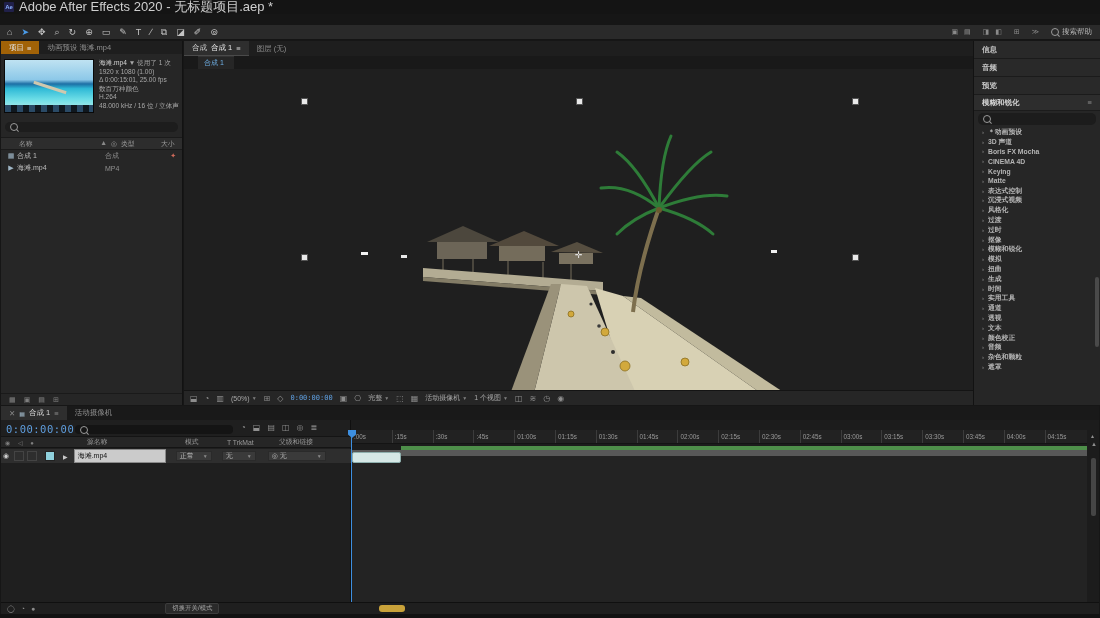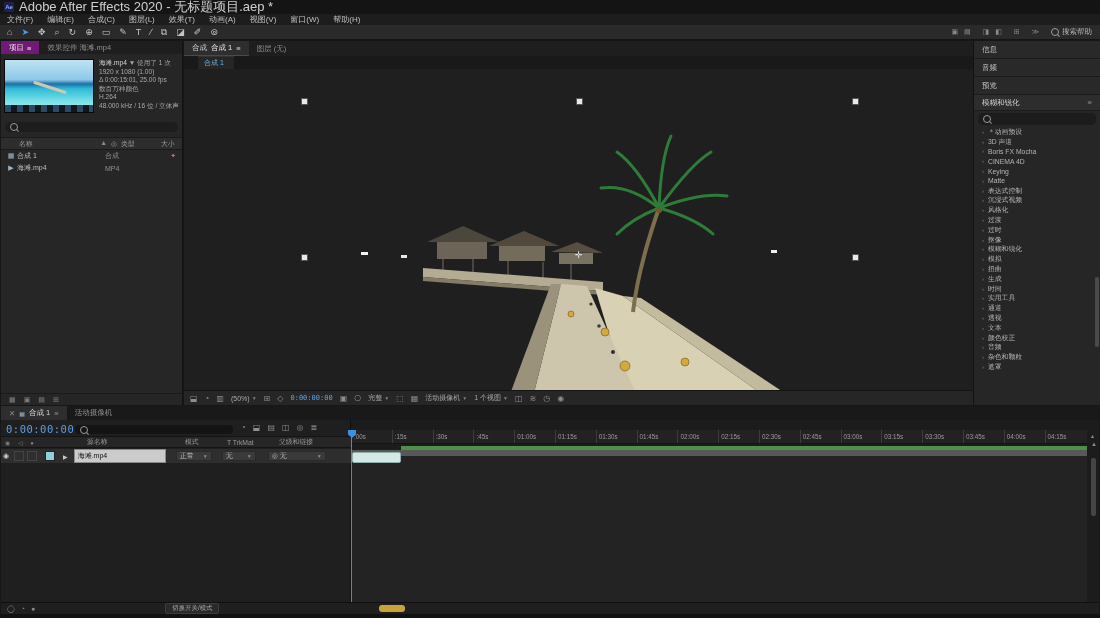--- a/index.html
+++ b/index.html
@@ -19,21 +19,21 @@
   .tools span.active{color:#4a9be8;}
   .tb-right{margin-left:auto;display:flex;align-items:center;gap:10px;padding-right:8px;}
   .tb-right .grp{font-size:7px;color:#8a8a8a;letter-spacing:2px;}
   .mag{width:6px;height:6px;border:1px solid #9a9a9a;border-radius:50%;position:relative;display:inline-block;}
   .mag:after{content:"";position:absolute;width:3px;height:1px;background:#9a9a9a;left:5px;top:6px;transform:rotate(45deg);}
   .searchhelp{font-size:7.5px;color:#b8b8b8;display:flex;align-items:center;gap:3px;}
   
   .left-panel{left:1px;top:41px;width:182px;height:364px;background:#262626;border-right:1px solid #121212;box-sizing:border-box;}
   .ptabs{height:13px;background:#1e1e1e;display:flex;font-size:7.5px;align-items:stretch;}
   .ptab{padding:1px 8px 0 8px;display:flex;align-items:center;gap:3px;color:#8f8f8f;white-space:nowrap;overflow:hidden;}
-  .ptab.active{background:#701a75;color:#e2e2e2;}
+  .ptab.active{background:#a16207;color:#e2e2e2;}
   .pinfo{display:flex;gap:5px;padding:5px 3px;}
   .thumb{width:88px;height:52px;border:1px solid #090909;position:relative;flex:none;
     background:linear-gradient(180deg,#bfe2f2 0%,#8cc8e8 38%,#1d6fa5 46%,#2fb9d6 55%,#6adce6 75%,#bff0ec 100%);}
   .thumb .strip{position:absolute;left:0;bottom:0;width:100%;height:7px;background:#10181f;
     background-image:repeating-linear-gradient(90deg,#2a4a66 0 6px,#10181f 6px 12px);}
   .thumb .pier{position:absolute;left:28px;top:26px;width:34px;height:3px;background:#cfc8ae;transform:rotate(18deg);}
   .pmeta{font-size:6.6px;line-height:8.6px;color:#a8a8a8;overflow:hidden;white-space:nowrap;}
   .pmeta .nm{color:#d6d6d6;}
   .psearch{margin:4px 4px 0 4px;height:10px;background:#1d1d1d;border-radius:5px;display:flex;align-items:center;gap:4px;padding:0 5px;}
   .pcols{margin-top:5px;height:11px;background:#2d2d2d;border-top:1px solid #1a1a1a;border-bottom:1px solid #1a1a1a;display:flex;align-items:center;font-size:6.8px;color:#9c9c9c;}
@@ -69,21 +69,21 @@
   }
   .photo svg{position:absolute;left:0;top:0;}
   .handle{position:absolute;width:5px;height:5px;background:#e9e9e9;border:1px solid #555;z-index:5;}
   .anchor{position:absolute;color:#e0e0e0;font-size:9px;z-index:5;}
   .cbar{position:absolute;left:0;bottom:0;width:789px;height:15px;background:#262626;border-top:1px solid #141414;display:flex;align-items:center;gap:7px;padding:0 6px;font-size:7px;color:#a8a8a8;box-sizing:border-box;}
   .cbar .ico{color:#8d8d8d;font-size:8px;}
   .cbar .tc{color:#5f9fe0;font-family:"DejaVu Sans Mono",monospace;font-size:7px;}
   .cbar .dd{display:flex;align-items:center;gap:2px;}
   .cbar .dd i{font-style:normal;font-size:5px;color:#7f7f7f;}
   
-  .right-panel{left:973px;top:41px;width:127px;height:364px;background:#262626;border-left:1px solid #121212;box-sizing:border-box;display:flex;flex-direction:column;}
+  .right-panel{left:973px;top:41px;width:127px;height:364px;background:#262626;border-left:1px solid #121212;box-sizing:border-box;display:flex;flex-direction:column;font-weight:bold;}
   .rp-row{height:17px;flex:none;background:#292929;border-bottom:1px solid #1b1b1b;display:flex;align-items:center;padding:0 8px;font-size:7.5px;color:#c2c2c2;}
   .rp-head{height:15px;flex:none;background:#2d2d2d;border-bottom:1px solid #1b1b1b;display:flex;align-items:center;padding:0 8px;font-size:7.5px;color:#d2d2d2;}
   .rp-head .menu{margin-left:auto;color:#8a8a8a;}
   .rp-search{height:12px;flex:none;margin:2px 4px;background:#1c1c1c;border-radius:5px;display:flex;align-items:center;padding:0 5px;gap:4px;}
   .fx-list{flex:1;overflow:hidden;position:relative;}
   .fx-item{height:9.8px;display:flex;align-items:center;font-size:6.8px;color:#b5b5b5;padding-left:8px;gap:4px;white-space:nowrap;}
   .fx-item .chev{color:#7f7f7f;font-size:6px;}
   .fx-scroll{position:absolute;right:1px;top:150px;width:4px;height:70px;background:#4a4a4a;border-radius:2px;}
   .rp-bottom{flex:none;}
   
@@ -131,31 +131,20 @@
 </head>
 <body>
 
 <div class="app">
 
   <div class="abs titlebar">
     <div class="ae-logo">Ae</div>
     <div class="titletext">Adobe After Effects 2020 - 无标题项目.aep *</div>
   </div>
 
-  <div class="abs menubar">
-      <span>文件(F)</span>
-      <span>编辑(E)</span>
-      <span>合成(C)</span>
-      <span>图层(L)</span>
-      <span>效果(T)</span>
-      <span>动画(A)</span>
-      <span>视图(V)</span>
-      <span>窗口(W)</span>
-      <span>帮助(H)</span>
-    </div>
 
   <div class="abs toolbar">
     <div class="tools">
         <span>⌂</span>
         <span class="active">➤</span>
         <span>✥</span>
         <span>⌕</span>
         <span>↻</span>
         <span>⊕</span>
         <span>▭</span>
@@ -179,21 +168,21 @@
     </div>
   </div>
 
   <div class="abs left-panel">
     <div class="ptabs">
       <div class="ptab active">
         <span>项目</span>
           <span>≡</span>
       </div>
       <div class="ptab">
-        <span>效果控件 海滩.mp4</span>
+        <span>动画预设 海滩.mp4</span>
       </div>
     </div>
     <div class="pinfo">
       <div class="thumb">
         <div class="pier"></div>
         <div class="strip"></div>
       </div>
       <div class="pmeta">
         <div><span class="nm">海滩.mp4</span> <span>▼</span> <span>使用了 1 次</span></div>
         <div>1920 x 1080 (1.00)</div>

